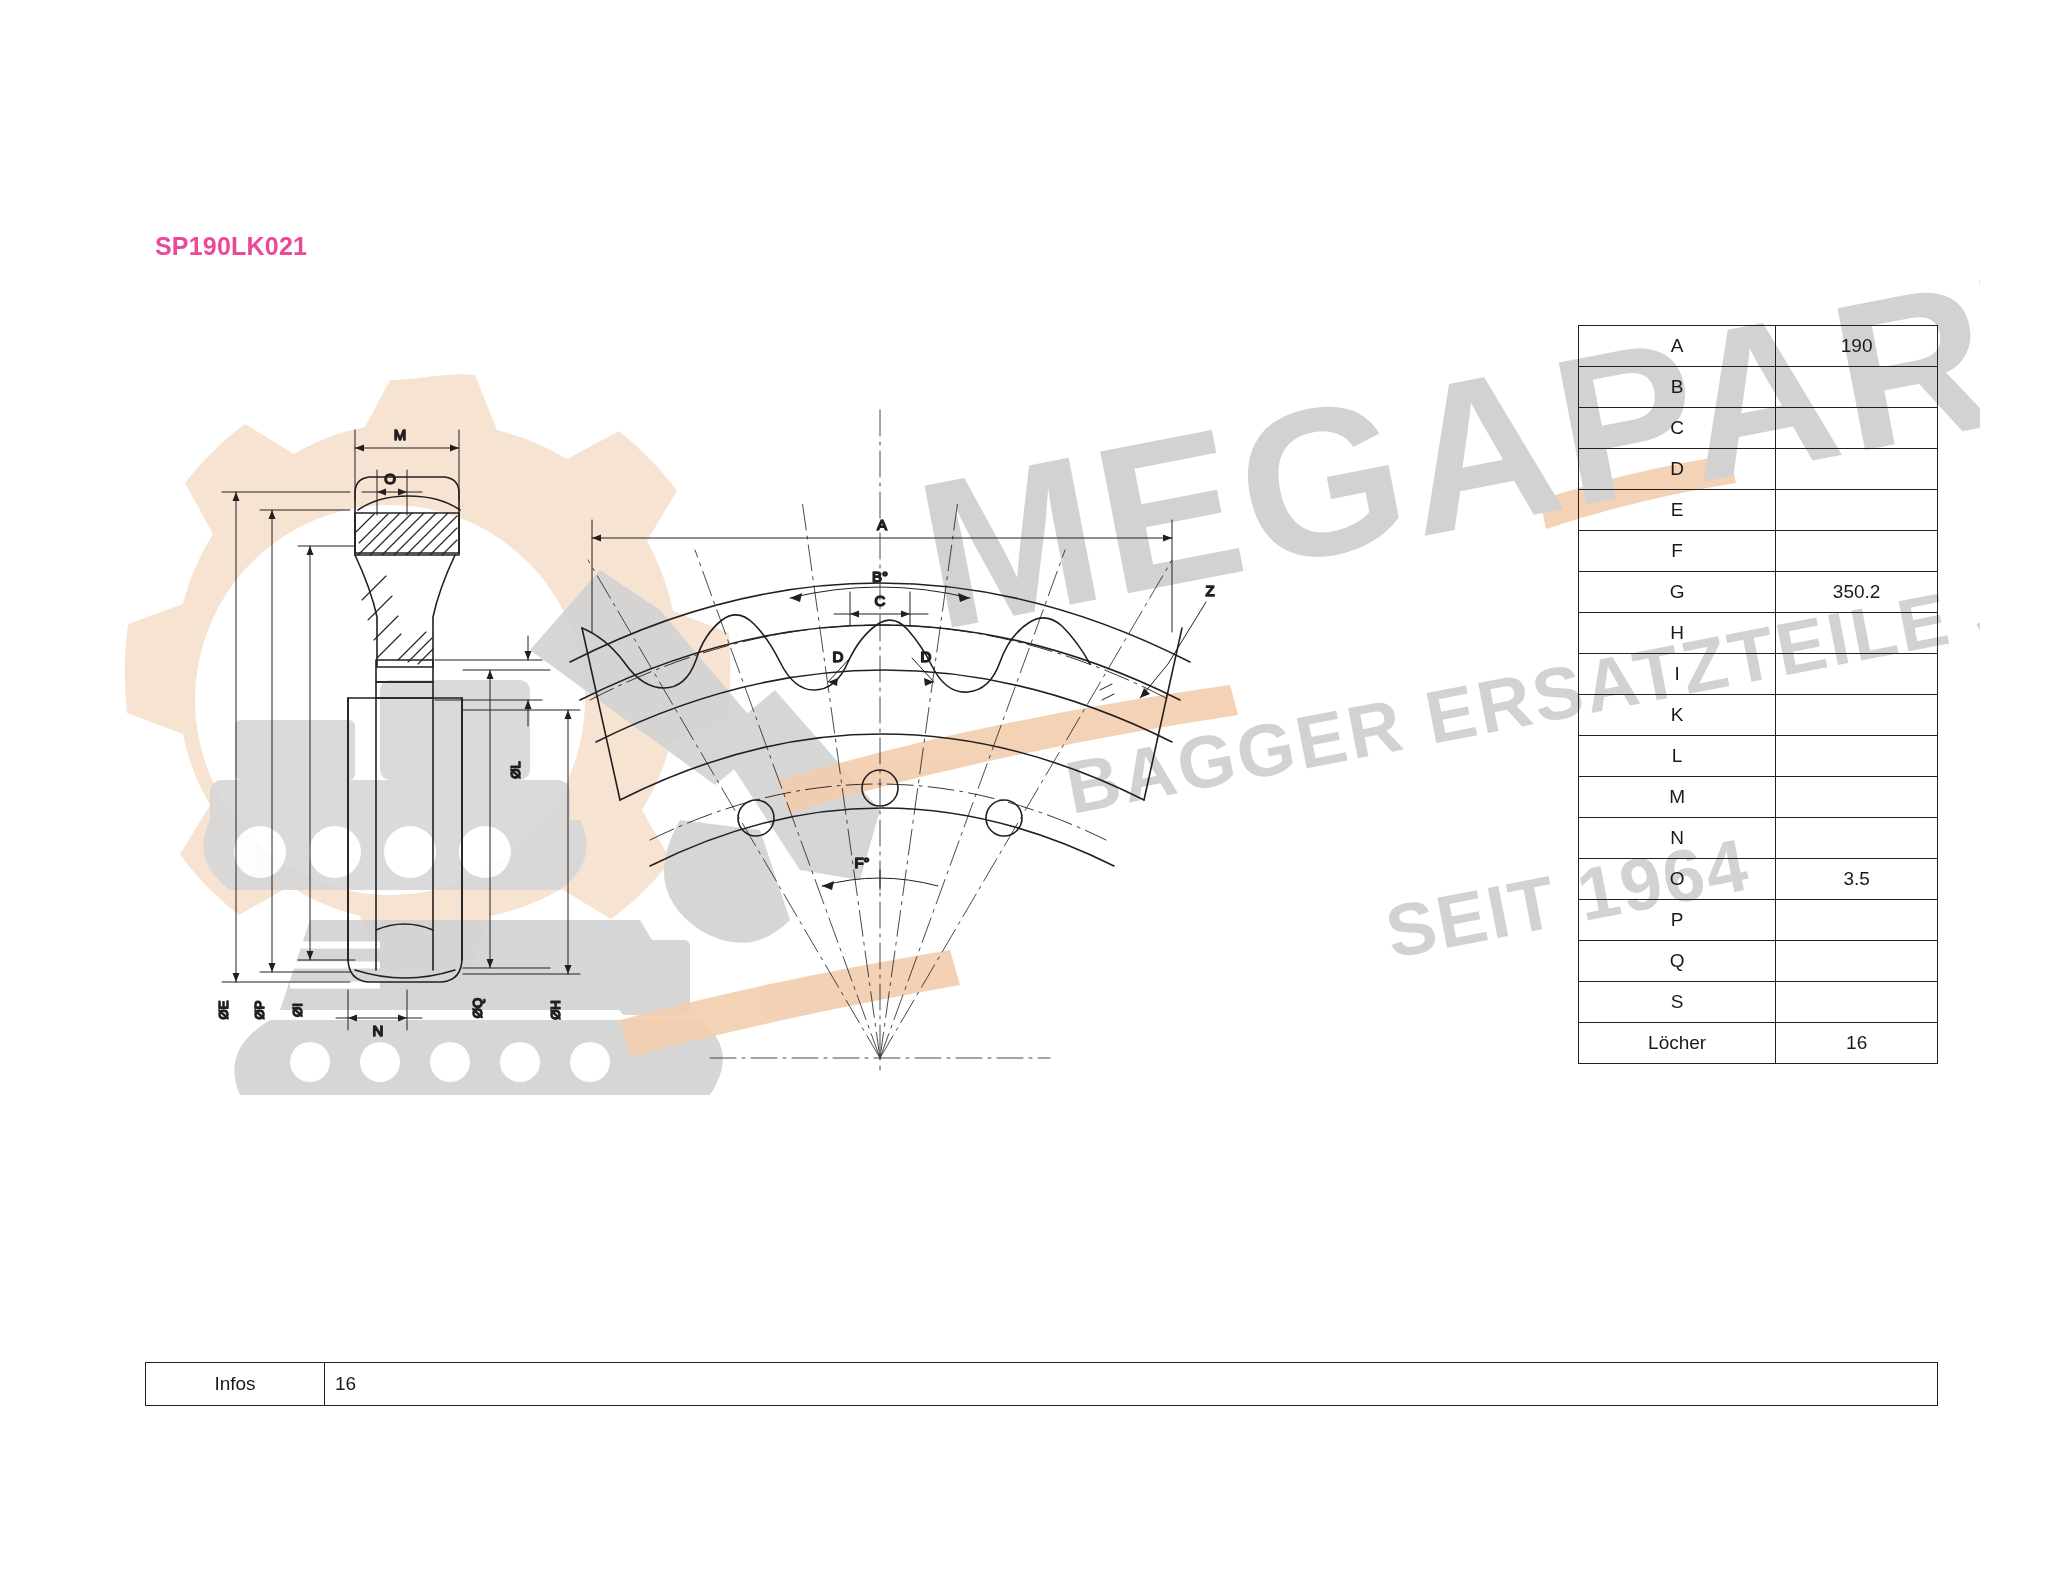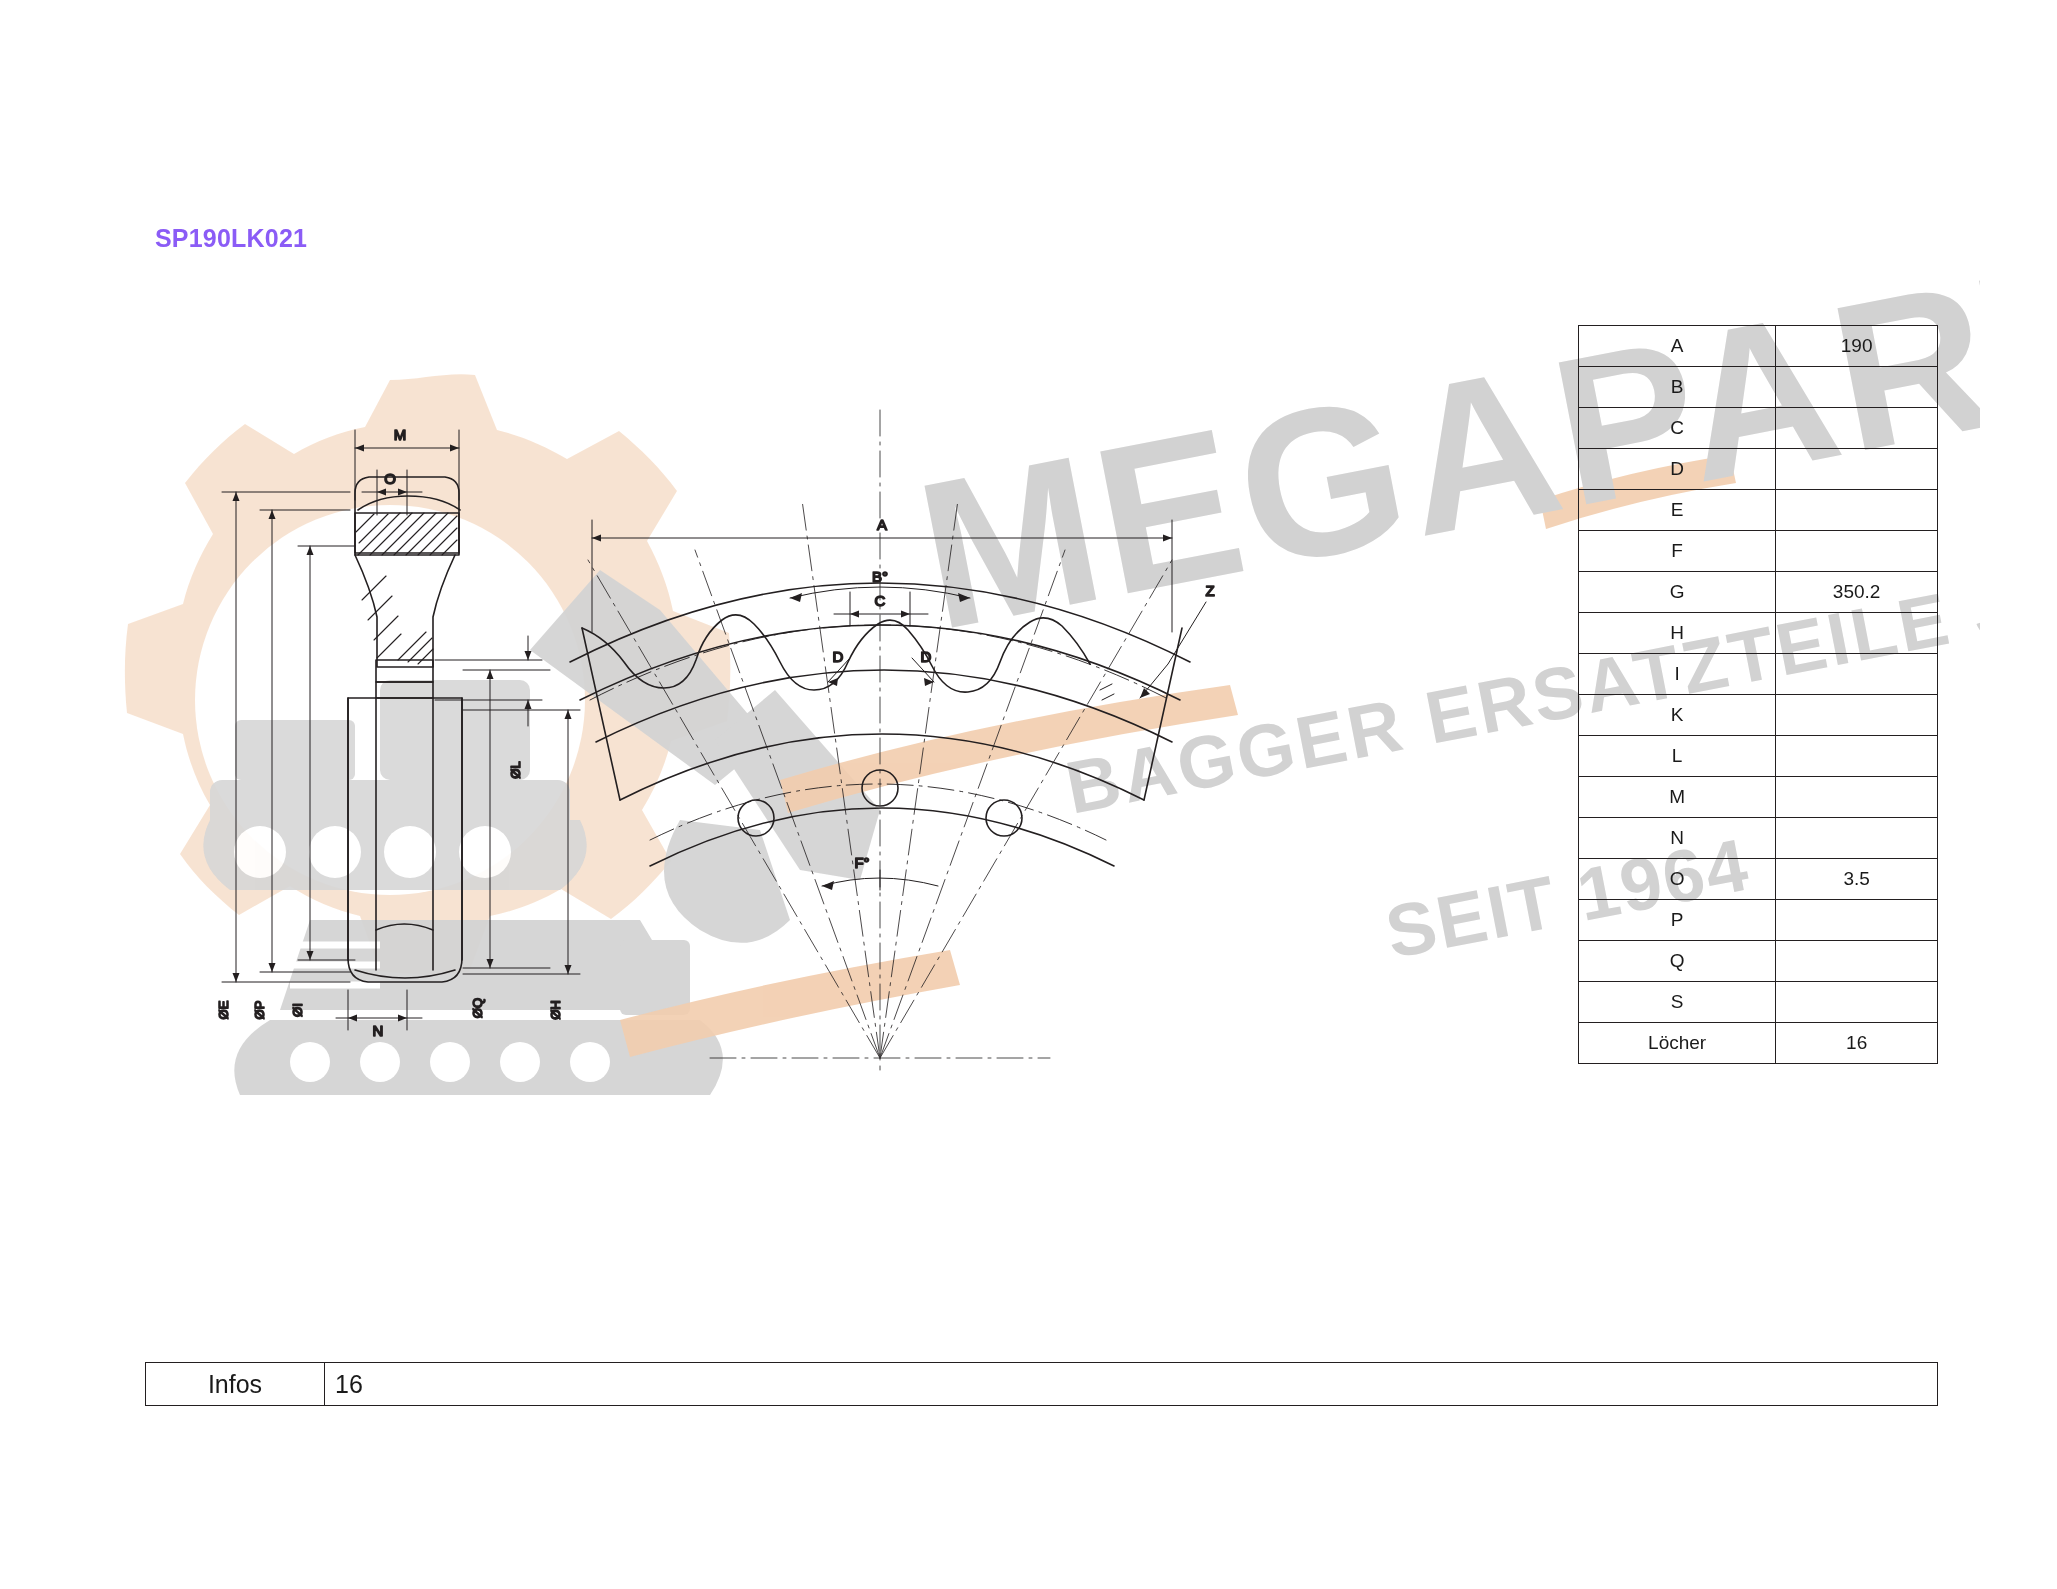--- a/index.html
+++ b/index.html
@@ -29,24 +29,24 @@
     width: 1920px;
     height: 1020px;
     pointer-events: none;
     z-index: 0;
   }
 
   
   .doc-title {
     position: absolute;
     left: 155px;
-    top: 224px;
+    top: 232px;
     font-size: 25px;
     font-weight: bold;
-    color: #8b5cf6;
+    color: #ec4899;
     letter-spacing: 0.2px;
     z-index: 5;
   }
 
   
   .drawing {
     position: absolute;
     left: 150px;
     top: 370px;
     width: 1180px;
@@ -82,21 +82,21 @@
     position: absolute;
     left: 145px;
     top: 1362px;
     width: 1793px;
     border-collapse: collapse;
     z-index: 4;
   }
   .infos-table td {
     border: 1px solid #231f20;
     height: 42px;
-    font-size: 25px;
+    font-size: 19px;
     color: #1a1a1a;
     vertical-align: middle;
     padding: 0;
   }
   .infos-table td.label {
     width: 178px;
     text-align: center;
   }
   .infos-table td.value {
     text-align: left;

